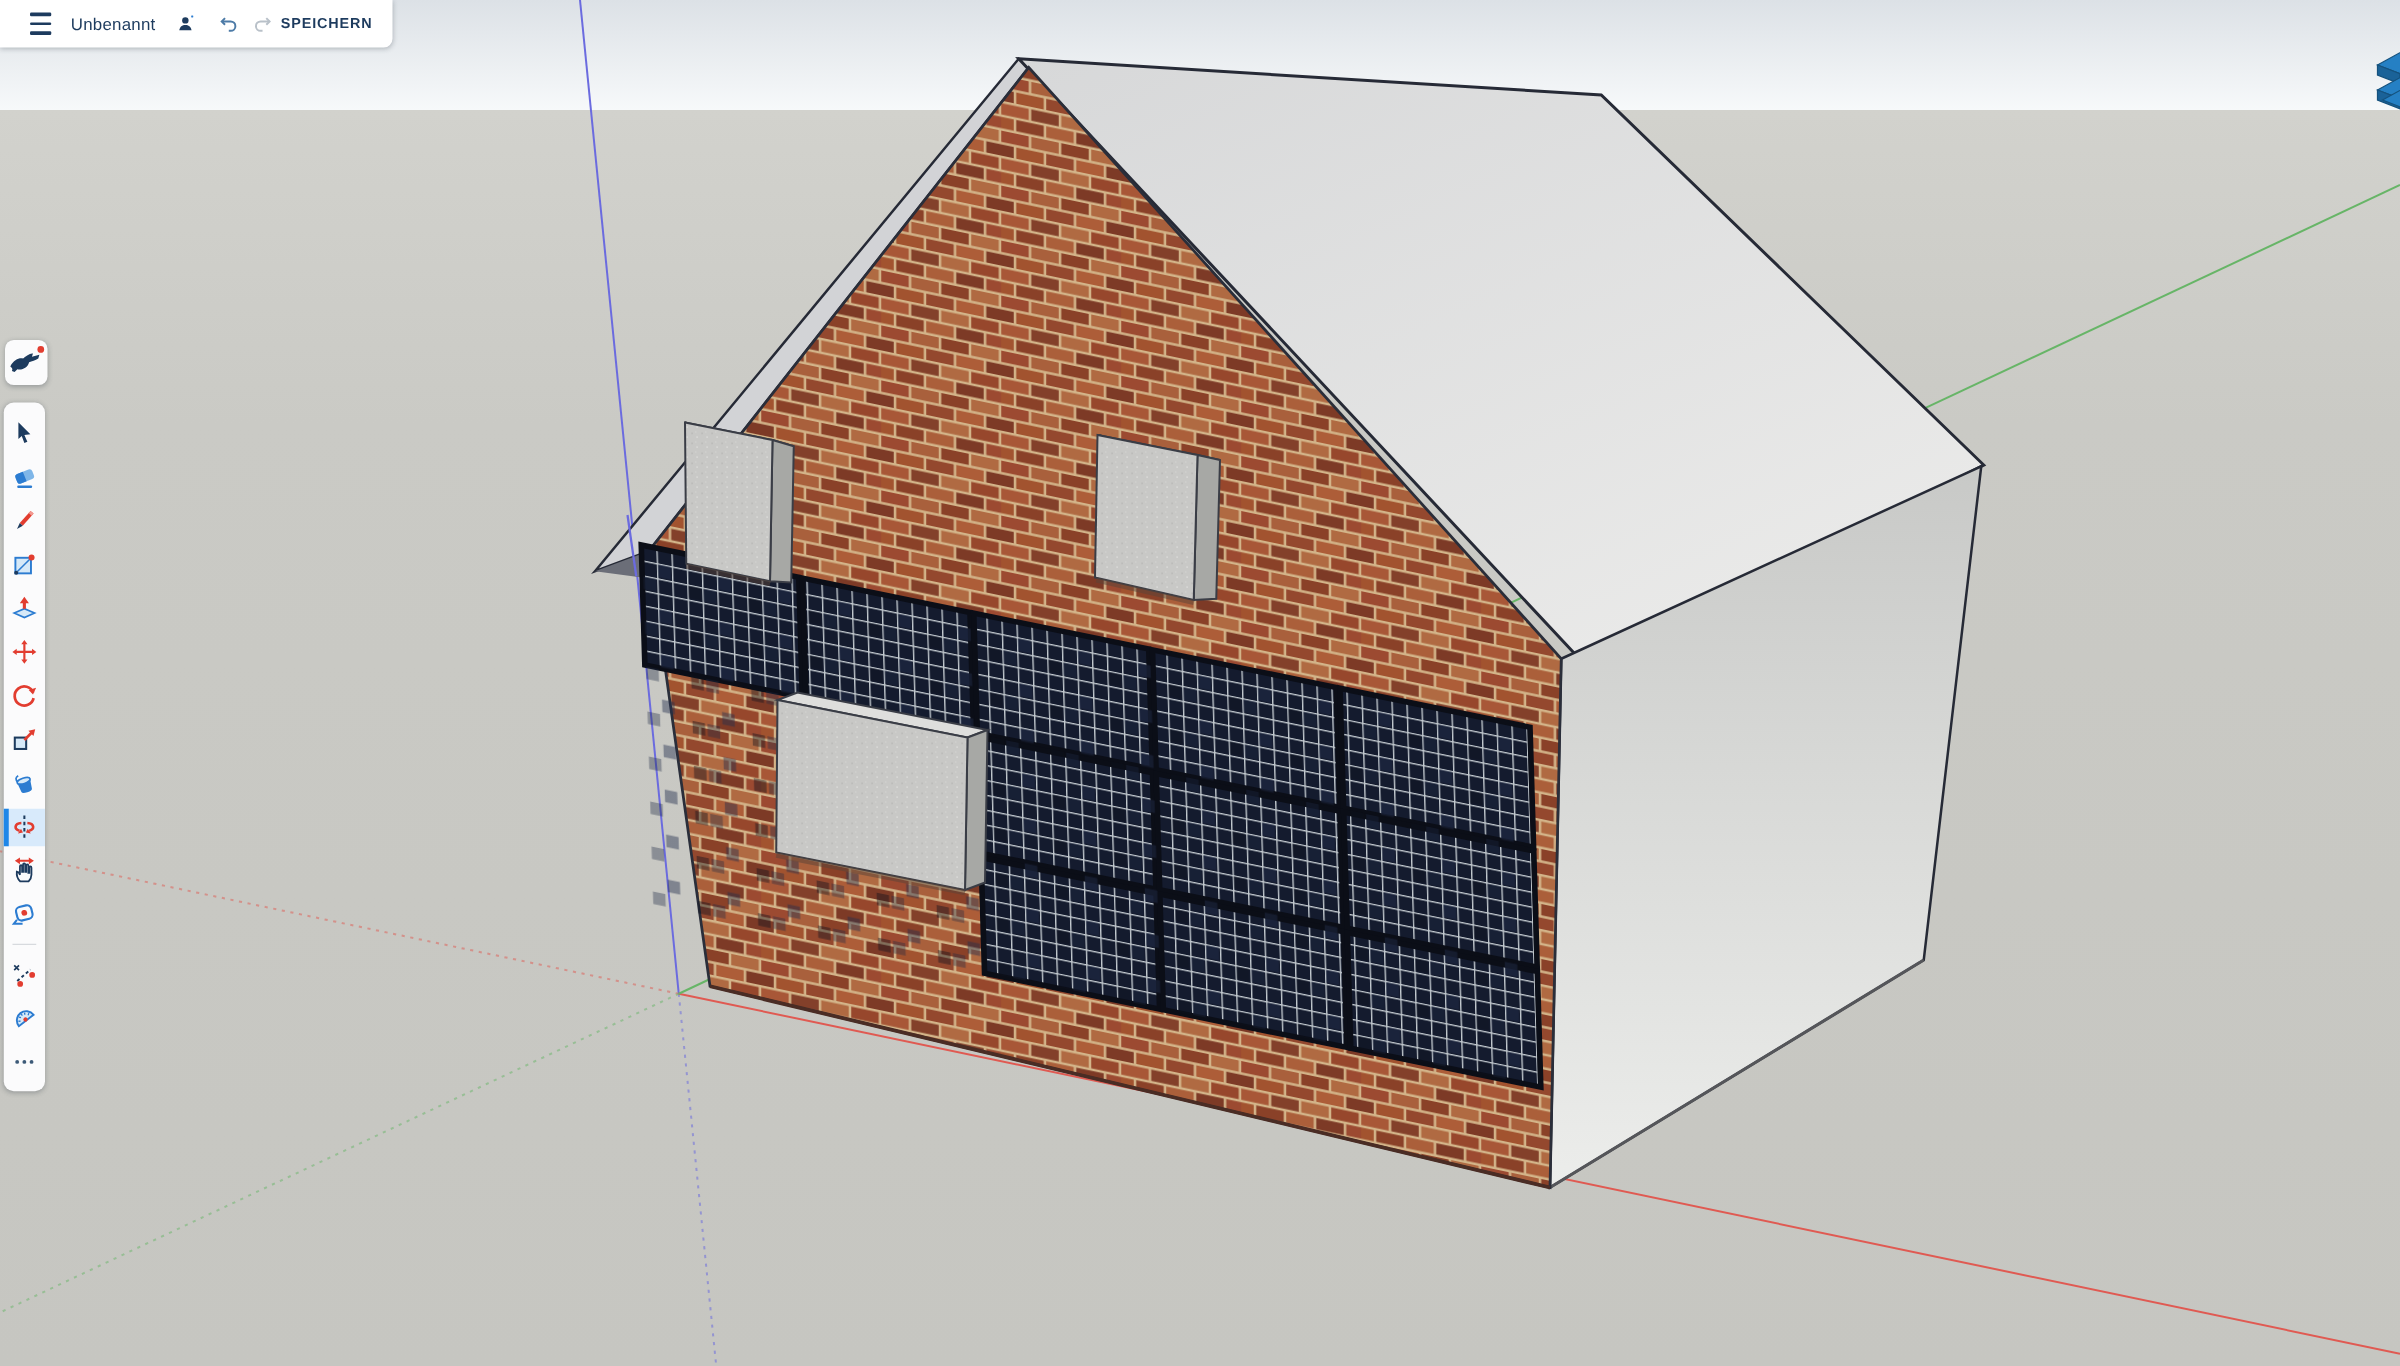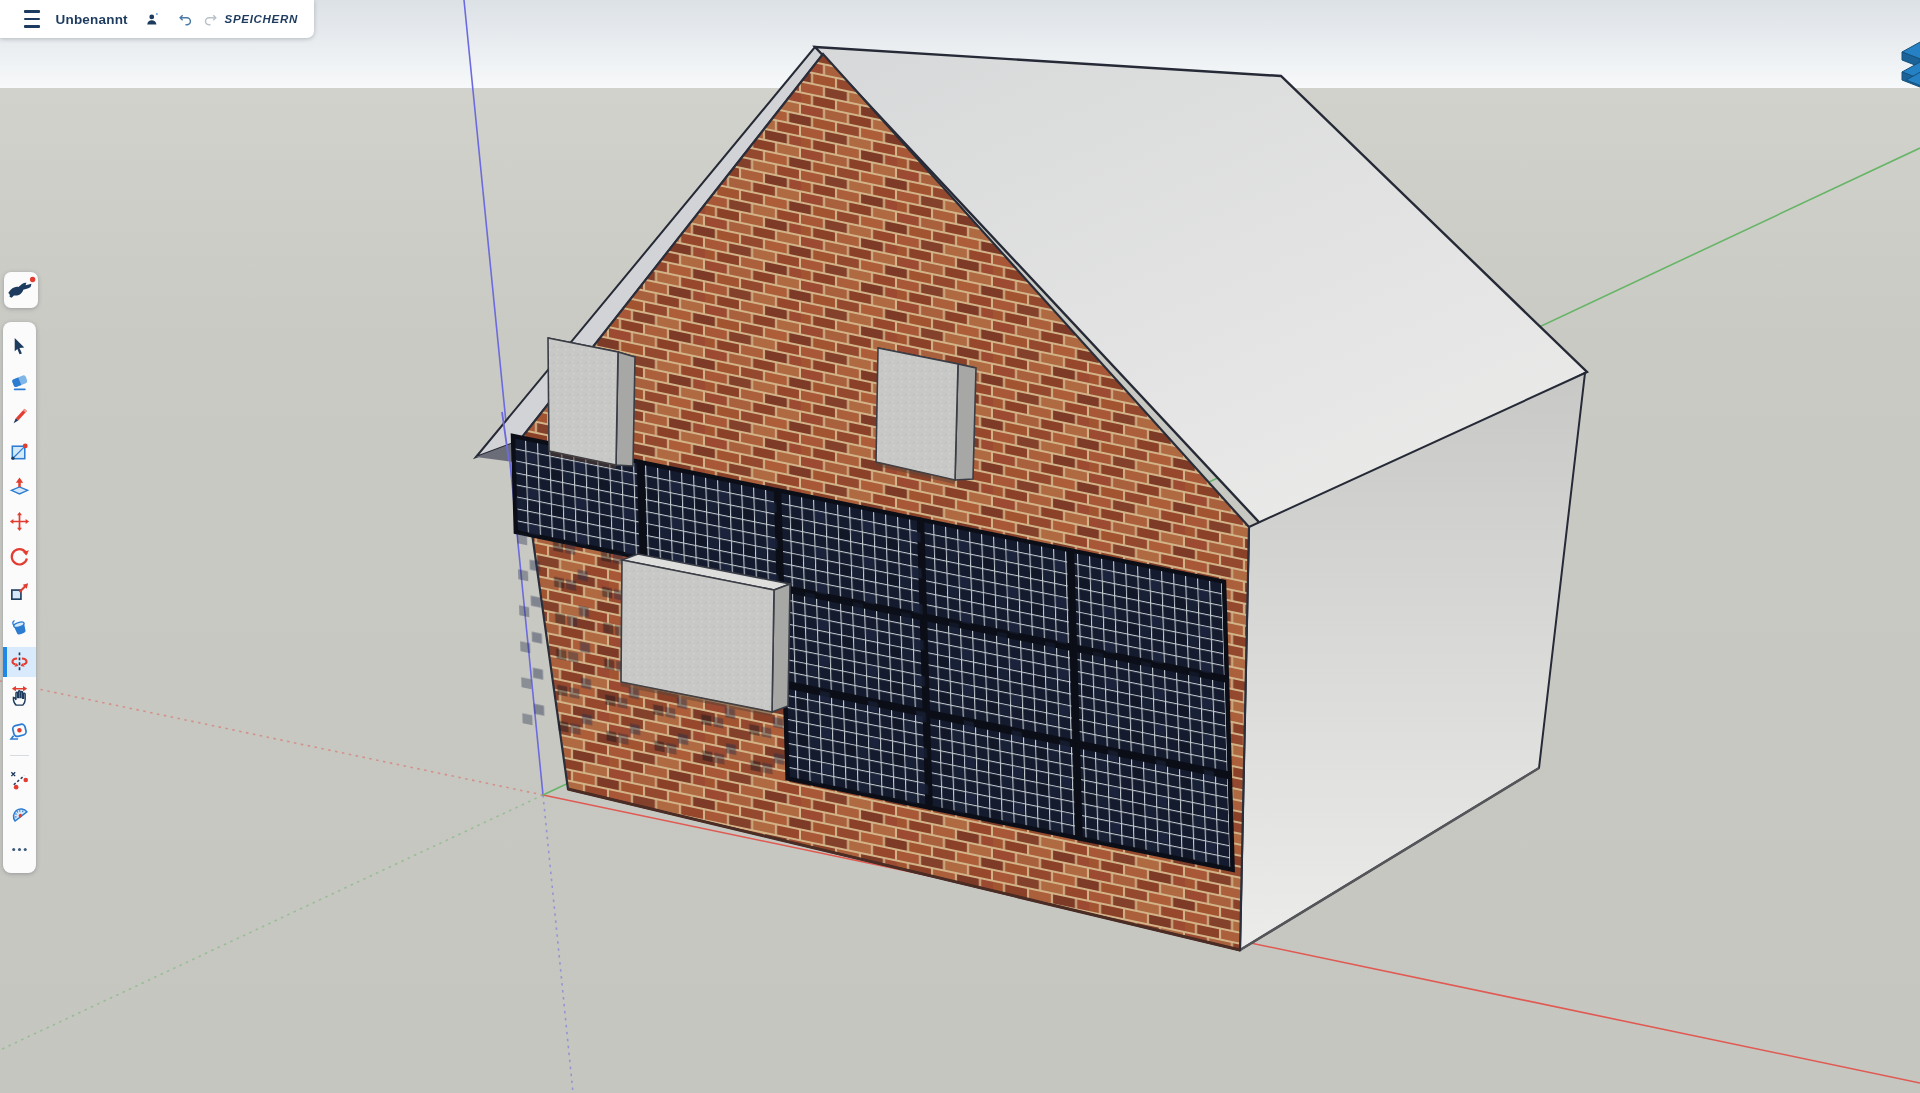--- a/index.html
+++ b/index.html
@@ -6,24 +6,24 @@
     font-family:"Liberation Sans",sans-serif;background:#c9c9c4;}
   #stage{position:relative;width:1920px;height:1093px;}
   
   #viewport{position:absolute;inset:0;}
   
   #topbar{position:absolute;top:0;left:0;height:38px;width:314px;background:#ffffff;
     border-radius:0 0 7px 0;box-shadow:0 1px 4px rgba(40,50,60,.28);
     display:flex;align-items:center;padding:0 14px 0 24px;box-sizing:border-box;gap:0;}
   #topbar .menu-btn{width:22px;height:18px;display:flex;flex-direction:column;justify-content:space-between;cursor:pointer;}
   #topbar .menu-btn span{display:block;height:2.6px;background:var(--icon-navy);border-radius:1px;}
-  #topbar .doc-title{margin-left:16px;font-size:13.5px;font-weight:700;color:var(--icon-navy);letter-spacing:.2px;}
+  #topbar .doc-title{margin-left:16px;font-size:13.5px;font-weight:400;color:var(--icon-navy);letter-spacing:.2px;}
   #topbar .tb-icon{margin-left:16px;width:24px;height:24px;display:flex;align-items:center;justify-content:center;cursor:pointer;}
   #topbar .save-btn{margin-left:4px;font-size:11.5px;font-weight:700;color:var(--icon-navy);
-    letter-spacing:.7px;background:none;border:none;cursor:pointer;padding:4px 2px;font-family:inherit;font-style:italic;}
+    letter-spacing:.7px;background:none;border:none;cursor:pointer;padding:4px 2px;font-family:inherit;}
   
   #dog-btn{position:absolute;left:4px;top:272px;width:34px;height:36px;background:#fbfbfc;
     border-radius:7px;box-shadow:0 1px 4px rgba(40,50,60,.3);display:flex;align-items:center;justify-content:center;cursor:pointer;}
   #toolbar{position:absolute;left:3px;top:322px;width:33px;background:#fbfbfc;border-radius:8px;
     box-shadow:0 1px 4px rgba(40,50,60,.3);display:flex;flex-direction:column;align-items:stretch;
     padding:7px 0 6px 0;}
   .tool{position:relative;height:30px;margin:2.5px 0;display:flex;align-items:center;justify-content:center;cursor:pointer;}
   .tool svg{width:23px;height:23px;}
   .tool.selected{background:var(--selection-bg);}
   .tool.selected::before{content:"";position:absolute;left:0;top:0;bottom:0;width:4px;background:var(--accent-blue);}

